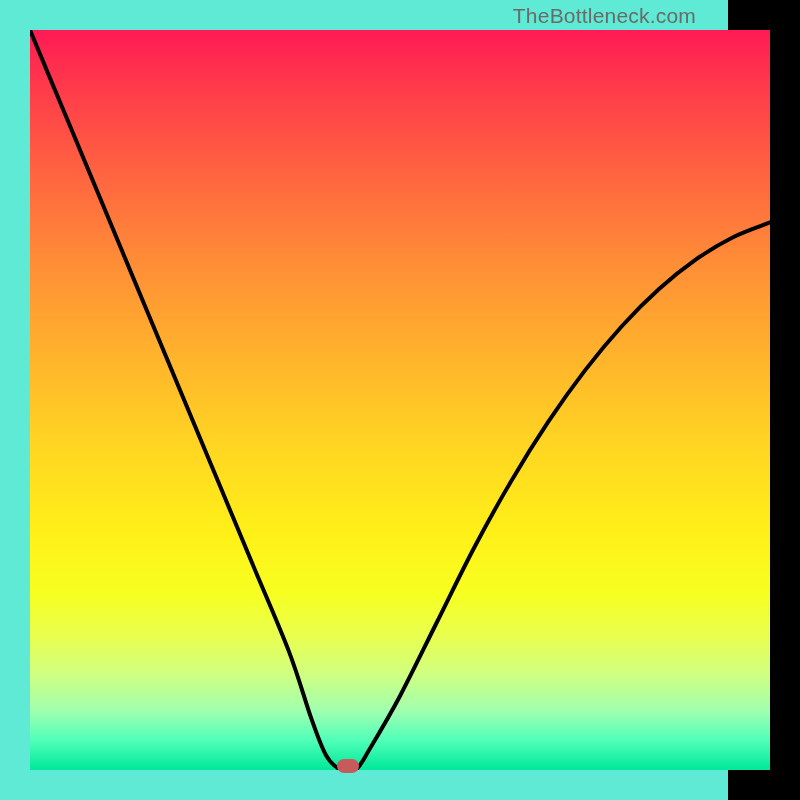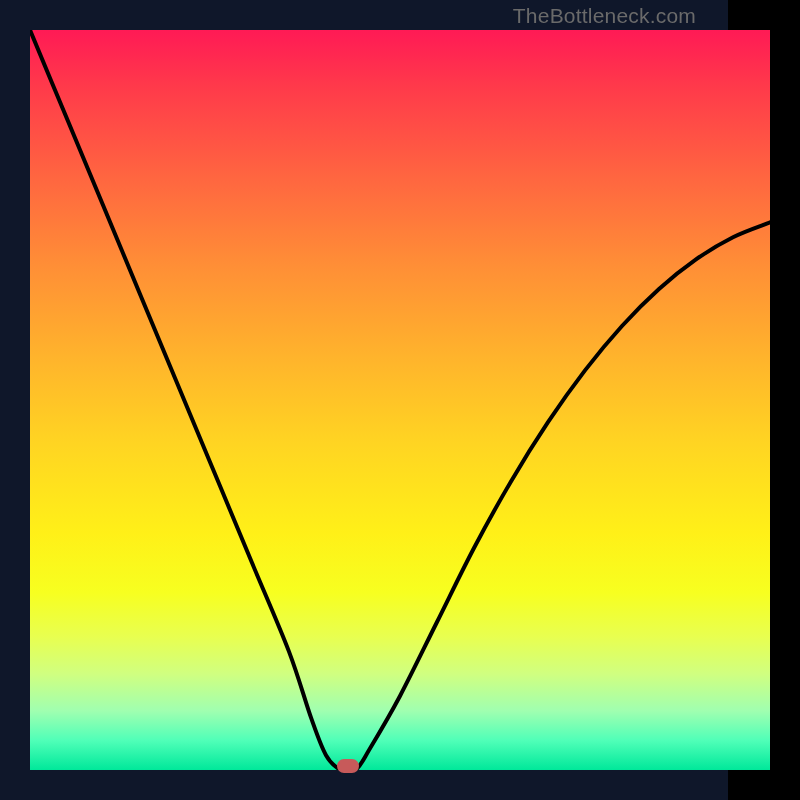--- a/index.html
+++ b/index.html
@@ -10,21 +10,21 @@
     background: #000;
     position: relative;
     font-family: Arial, sans-serif;
   }
   .frame {
     position: absolute;
     top: 0;
     left: 0;
     width: 728px;
     height: 800px;
-    background: #0f172a;
+    background: #5eead4;
     text-decoration: underline;
   }
   .plot-area {
     position: absolute;
     top: 30px;
     left: 30px;
     width: 740px;
     height: 740px;
     background: linear-gradient(to bottom,
       #ff1a55 0%,

